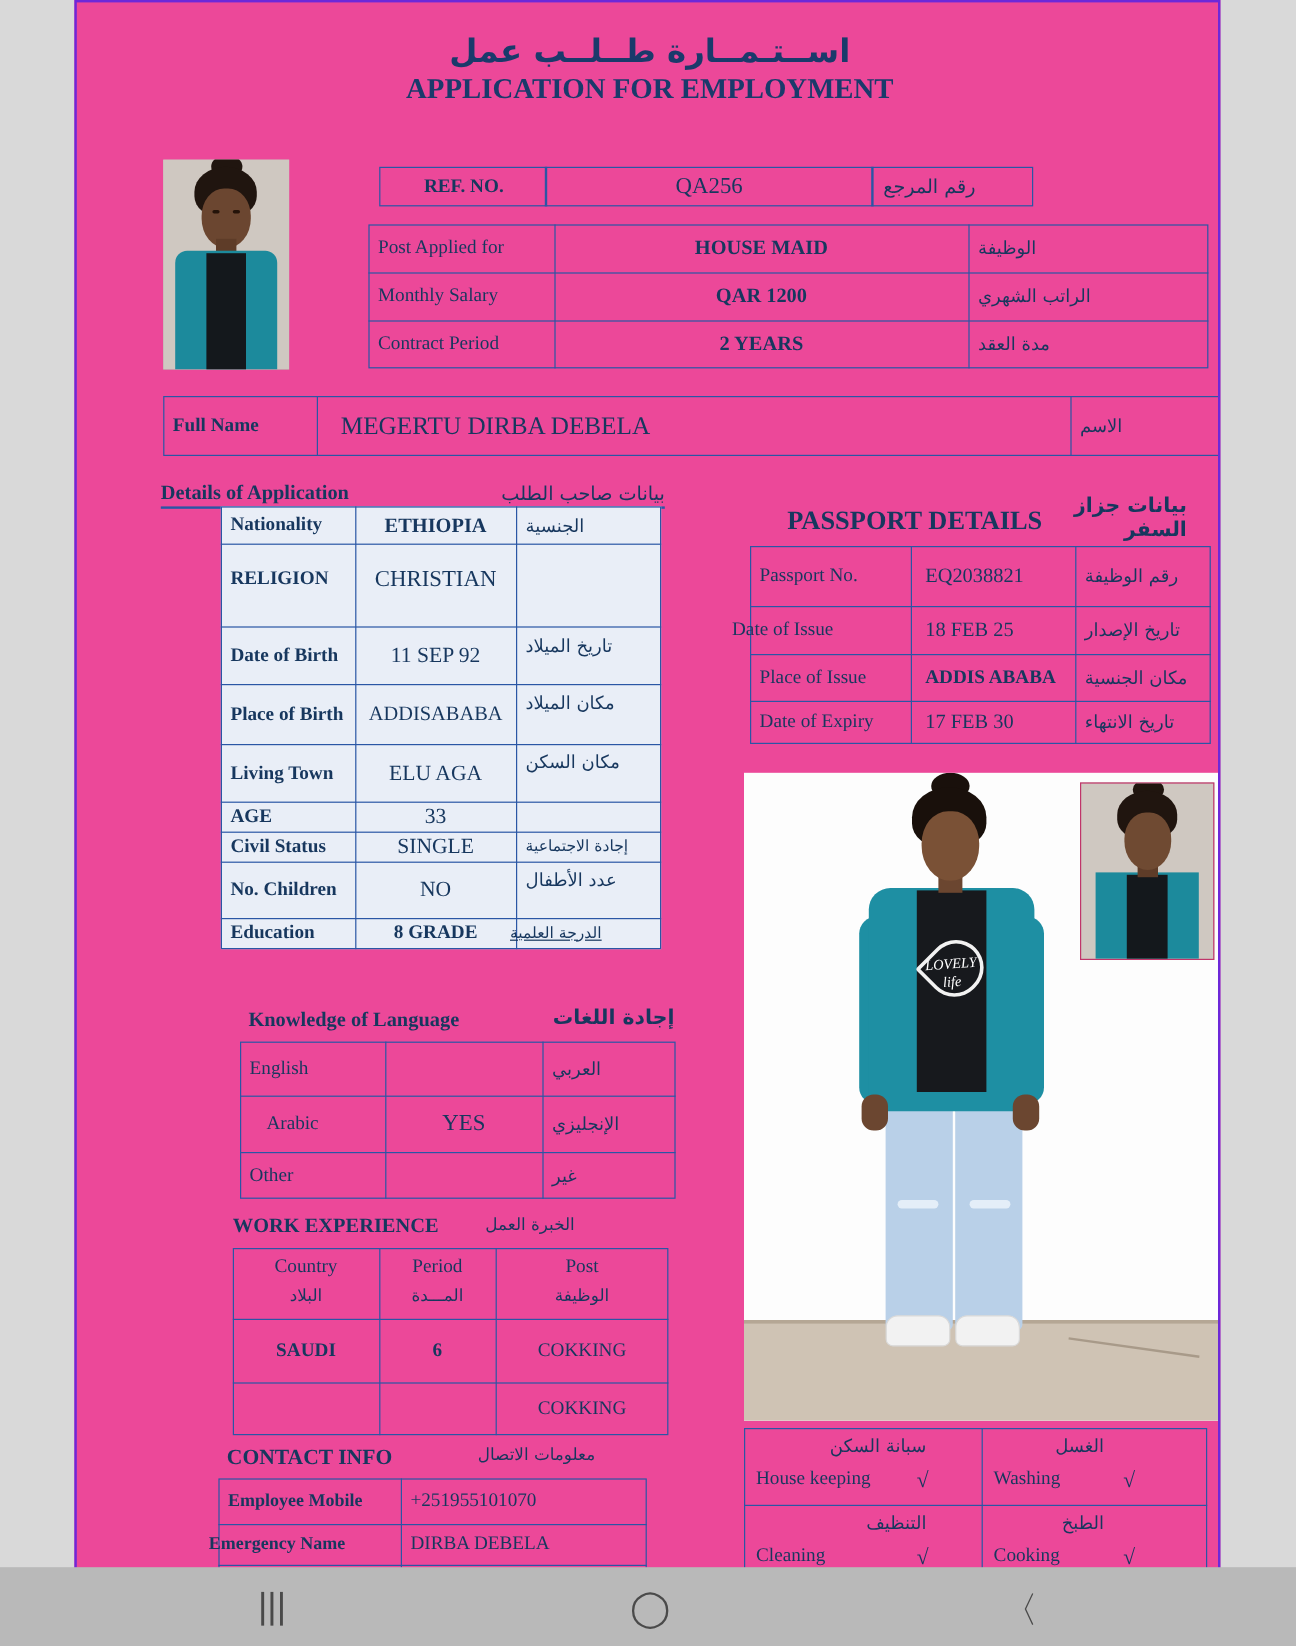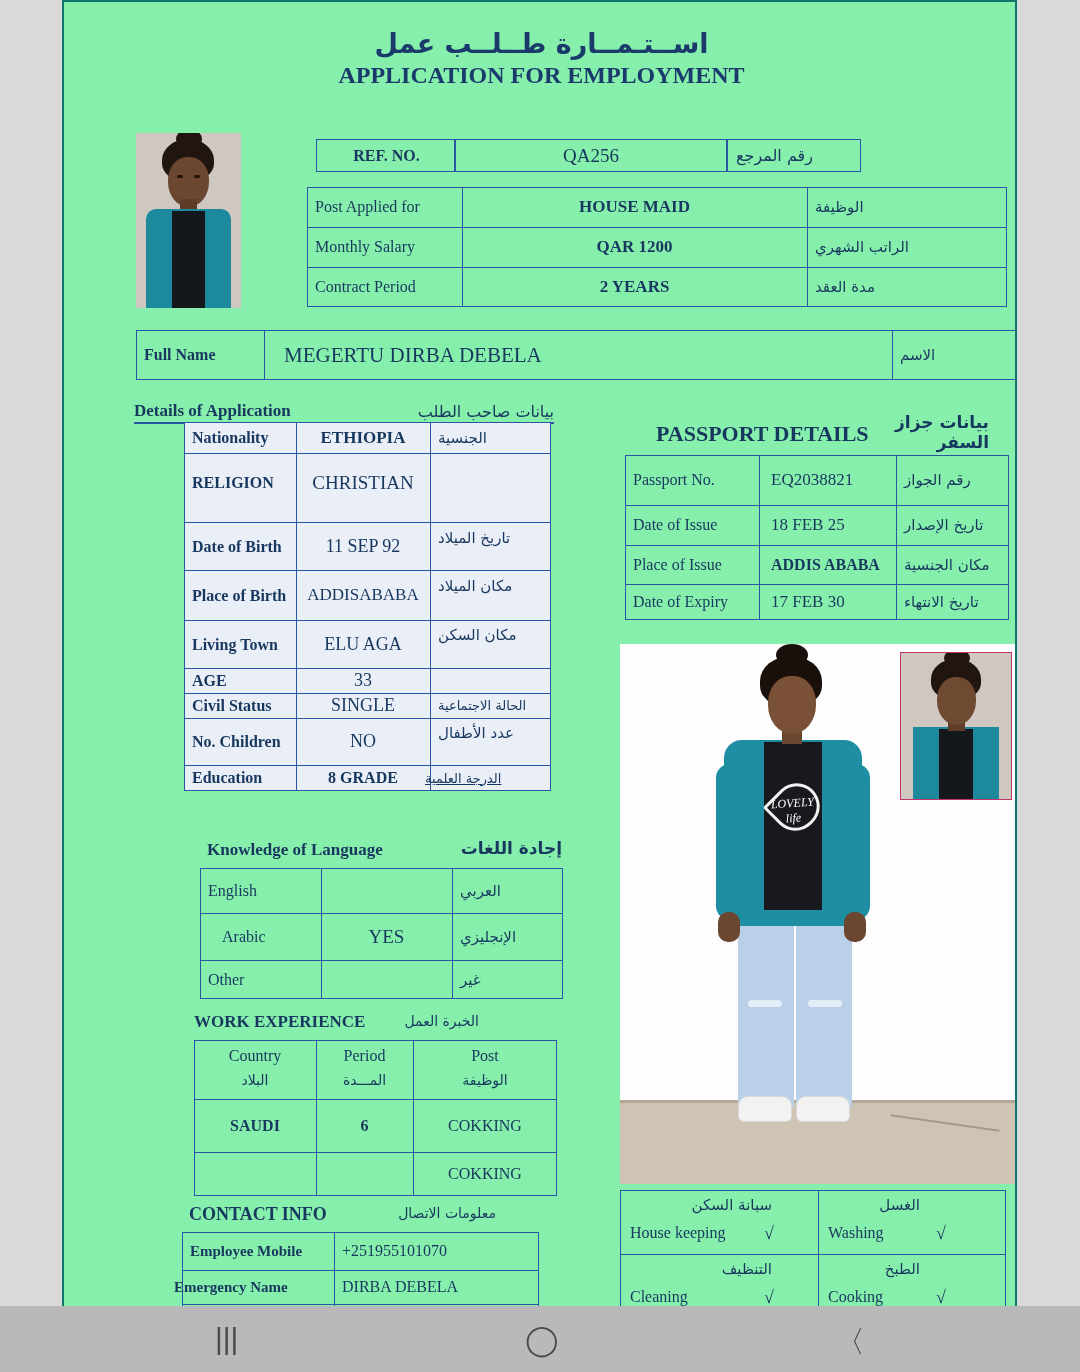--- a/index.html
+++ b/index.html
@@ -4,22 +4,22 @@
 <style>
   html,body{margin:0;padding:0;}
   body{
     width:1080px;height:1372px;
     background:#d8d8d8;
     font-family:"Liberation Serif",serif;
     overflow:hidden;
   }
   #page{
     position:absolute;left:62px;top:0;width:955px;height:1330px;
-    background:#86efac;
-    border:2px solid #0f766e;
+    background:#ec4899;
+    border:2px solid #6d28d9;
     box-sizing:border-box;
     overflow:hidden;
   }
   .side-left{position:absolute;left:0;top:0;width:62px;height:1372px;background:#d9d9d9;}
   .side-right{position:absolute;left:1017px;top:0;width:63px;height:1372px;background:#d9d9d9;}
   .bottombar{position:absolute;left:0;top:1306px;width:1080px;height:66px;background:#b9b9b9;}
   .navglyph{position:absolute;top:1322px;color:#4a4a4a;font-size:30px;font-family:"Liberation Sans",sans-serif;}
 
   
   .ar-title{
@@ -185,21 +185,21 @@
   <div class="cell lbl bold" style="left:120px;top:618px;width:112px;height:48px;line-height:19px;">Living Town</div>
   <div class="cell cen val" style="left:232px;top:618px;width:134px;height:48px;font-size:18px;">ELU AGA</div>
   <div class="cell rgt ar" style="left:366px;top:618px;width:121px;height:30px;">مكان السكن</div>
 
   <div class="cell lbl bold" style="left:120px;top:666px;width:112px;height:25px;">AGE</div>
   <div class="cell cen val" style="left:232px;top:666px;width:134px;height:25px;font-size:18px;">33</div>
   <div class="cell rgt ar" style="left:366px;top:666px;width:121px;height:25px;"></div>
 
   <div class="cell lbl bold" style="left:120px;top:691px;width:112px;height:25px;">Civil Status</div>
   <div class="cell cen val" style="left:232px;top:691px;width:134px;height:25px;font-size:18px;">SINGLE</div>
-  <div class="cell rgt ar" style="left:366px;top:691px;width:121px;height:25px;font-size:13px;">الحالة الاجتماعية</div>
+  <div class="cell rgt ar" style="left:366px;top:691px;width:121px;height:25px;font-size:13px;">إجادة الاجتماعية</div>
 
   <div class="cell lbl bold" style="left:120px;top:716px;width:112px;height:47px;line-height:19px;">No. Children</div>
   <div class="cell cen val" style="left:232px;top:716px;width:134px;height:47px;font-size:18px;">NO</div>
   <div class="cell rgt ar" style="left:366px;top:716px;width:121px;height:30px;">عدد الأطفال</div>
 
   <div class="cell lbl bold" style="left:120px;top:763px;width:112px;height:26px;">Education</div>
   <div class="cell cen val bold" style="left:232px;top:763px;width:134px;height:26px;font-size:16px;">8 GRADE</div>
   <div class="cell rgt ar" style="left:353px;top:763px;width:140px;height:26px;font-size:13px;text-decoration:underline;">الدرجة العلمية</div>
 
   <div class="cell lbl bold" style="left:592px;top:421px;width:230px;height:22px;padding:0;font-size:22px;">PASSPORT DETAILS</div>
@@ -207,23 +207,23 @@
 
   <div class="box" style="left:561px;top:453px;width:384px;height:165px;"></div>
   <div class="box" style="left:561px;top:503px;width:384px;height:0;border-width:1px 0 0 0;"></div>
   <div class="box" style="left:561px;top:543px;width:384px;height:0;border-width:1px 0 0 0;"></div>
   <div class="box" style="left:561px;top:582px;width:384px;height:0;border-width:1px 0 0 0;"></div>
   <div class="box" style="left:695px;top:453px;width:0;height:165px;border-width:0 0 0 1px;"></div>
   <div class="box" style="left:832px;top:453px;width:0;height:165px;border-width:0 0 0 1px;"></div>
 
   <div class="cell lbl" style="left:561px;top:453px;width:134px;height:50px;">Passport No.</div>
   <div class="cell val" style="left:695px;top:453px;width:137px;height:50px;padding-left:12px;">EQ2038821</div>
-  <div class="cell rgt ar" style="left:832px;top:453px;width:113px;height:50px;">رقم الجواز</div>
-
-  <div class="cell lbl" style="left:561px;top:503px;width:134px;height:40px;">Date of Issue</div>
+  <div class="cell rgt ar" style="left:832px;top:453px;width:113px;height:50px;">رقم الوظيفة</div>
+
+  <div class="cell lbl" style="left:538px;top:503px;width:134px;height:40px;">Date of Issue</div>
   <div class="cell val" style="left:695px;top:503px;width:137px;height:40px;padding-left:12px;">18 FEB 25</div>
   <div class="cell rgt ar" style="left:832px;top:503px;width:113px;height:40px;">تاريخ الإصدار</div>
 
   <div class="cell lbl" style="left:561px;top:543px;width:134px;height:39px;">Place of Issue</div>
   <div class="cell val bold" style="left:695px;top:543px;width:137px;height:39px;padding-left:12px;font-size:16px;">ADDIS ABABA</div>
   <div class="cell rgt ar" style="left:832px;top:543px;width:113px;height:39px;">مكان الجنسية</div>
 
   <div class="cell lbl" style="left:561px;top:582px;width:134px;height:36px;">Date of Expiry</div>
   <div class="cell val" style="left:695px;top:582px;width:137px;height:36px;padding-left:12px;">17 FEB 30</div>
   <div class="cell rgt ar" style="left:832px;top:582px;width:113px;height:36px;">تاريخ الانتهاء</div>

